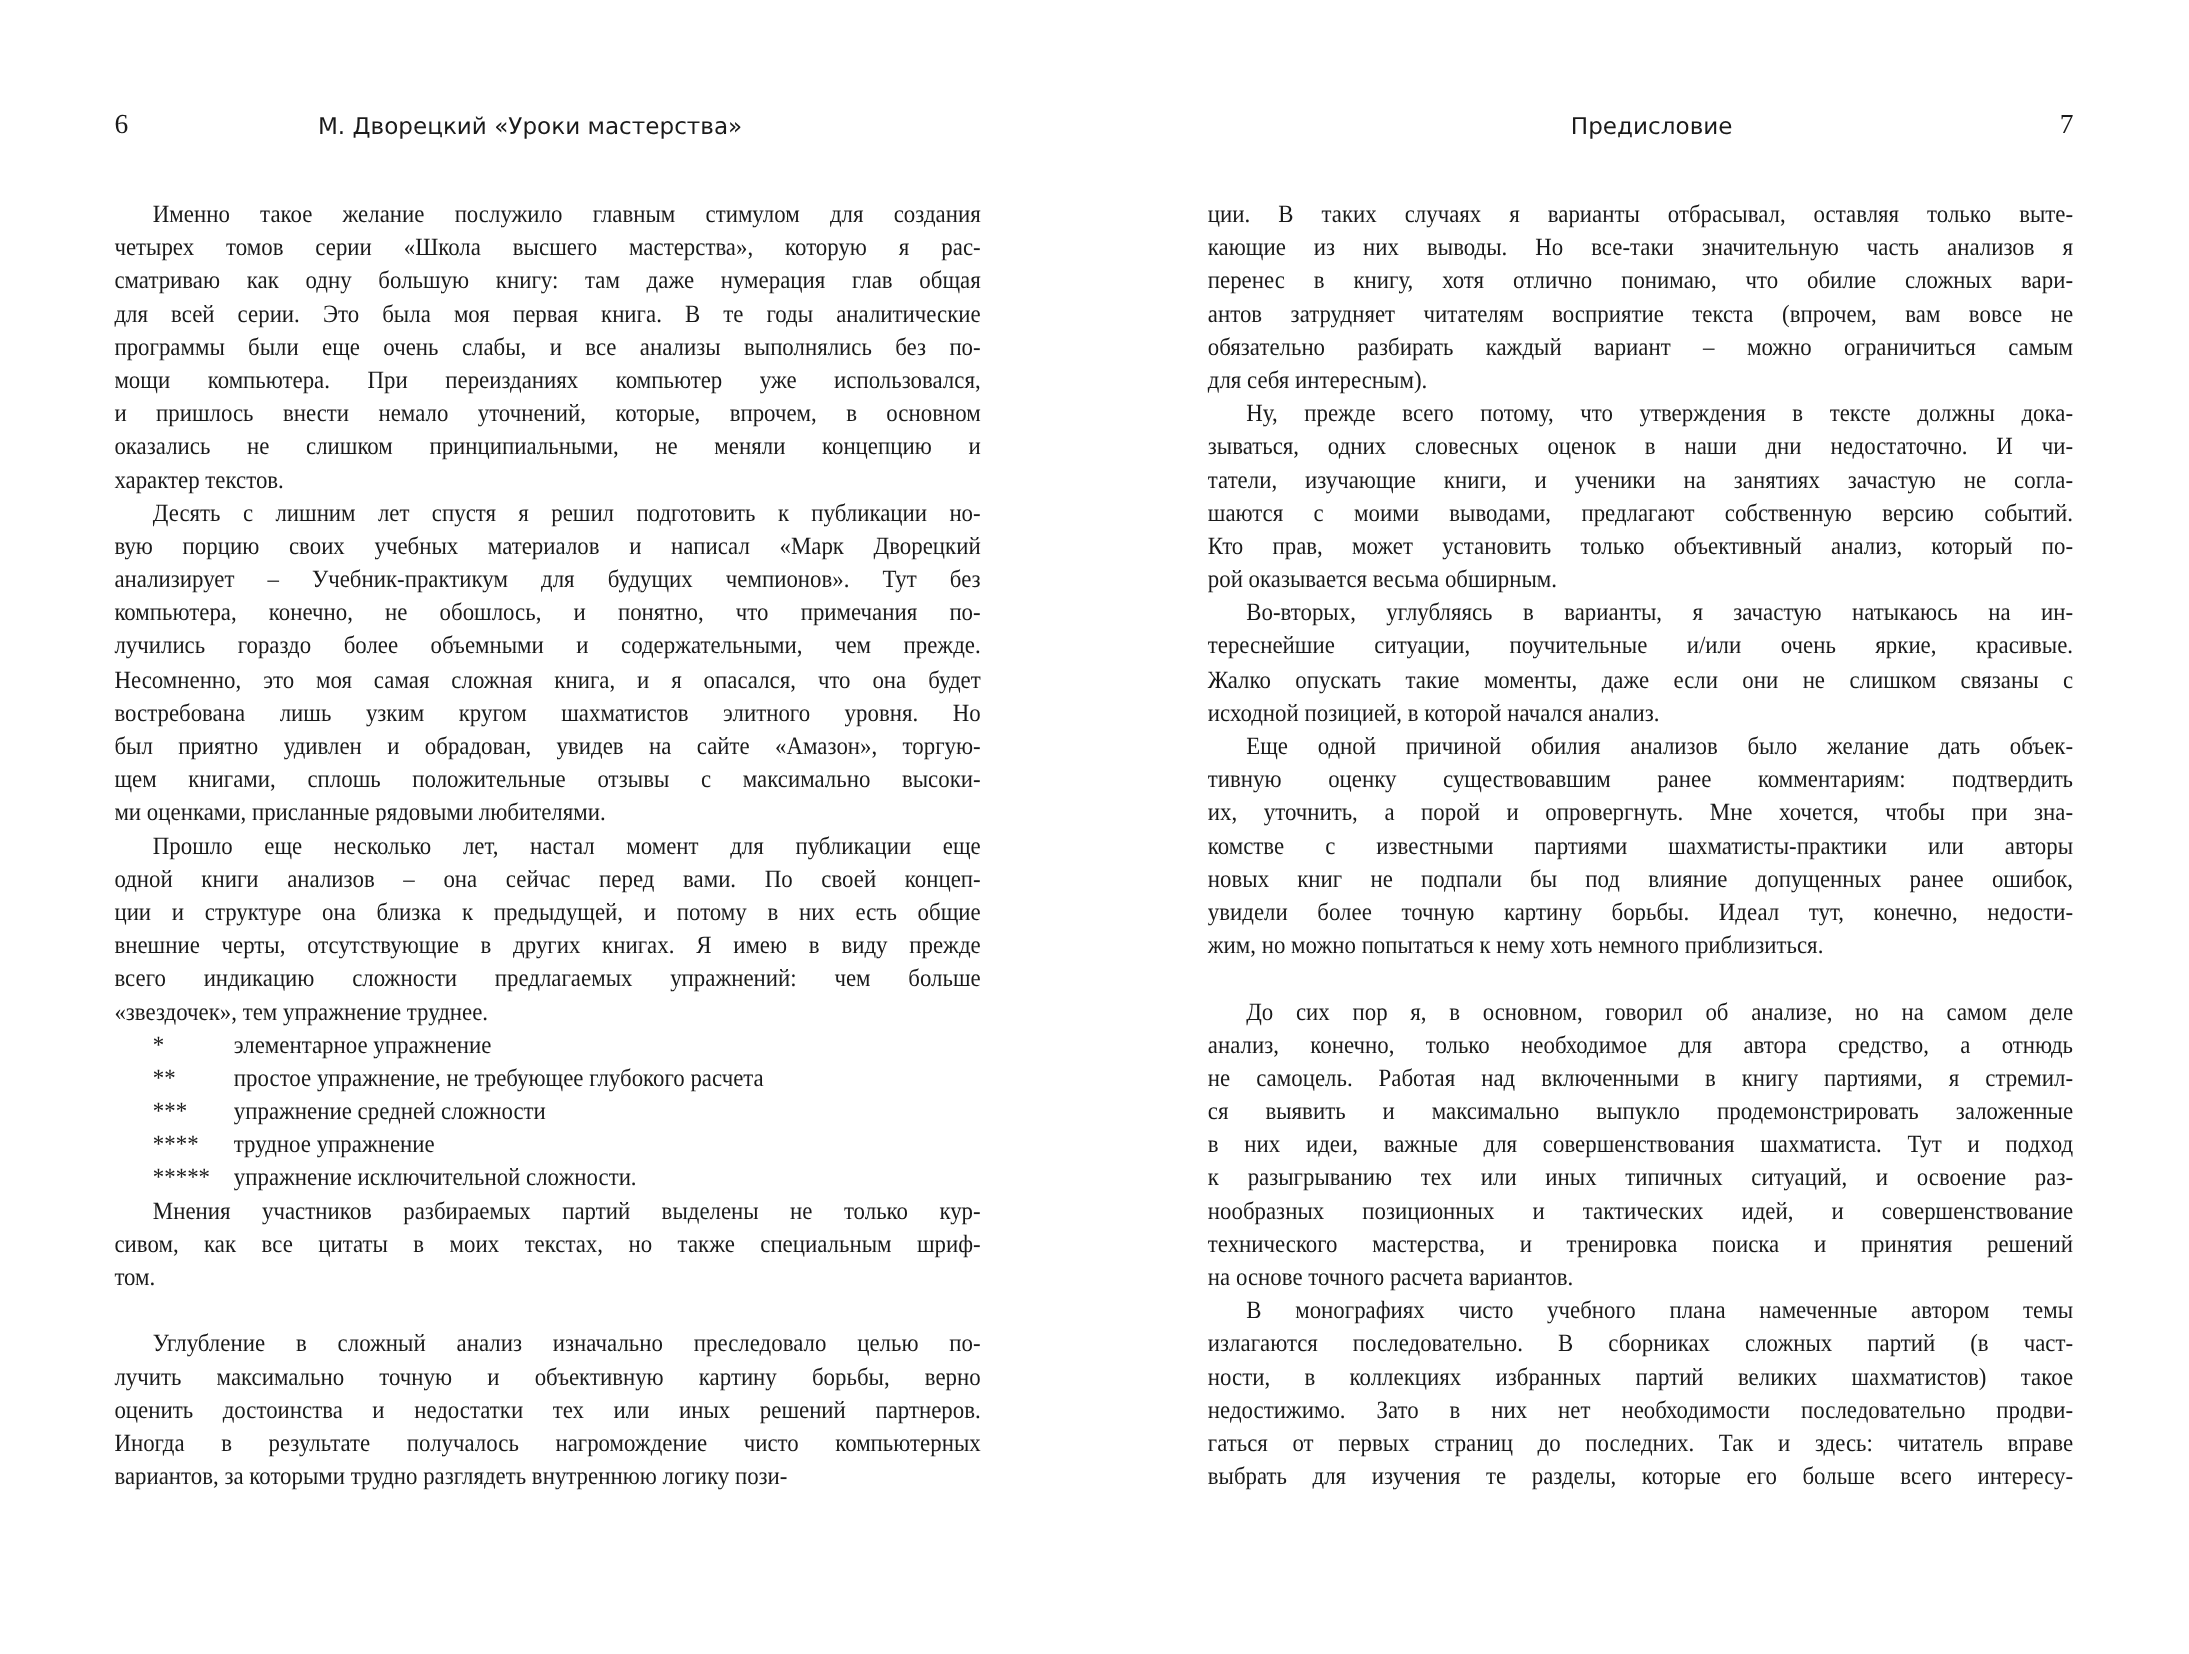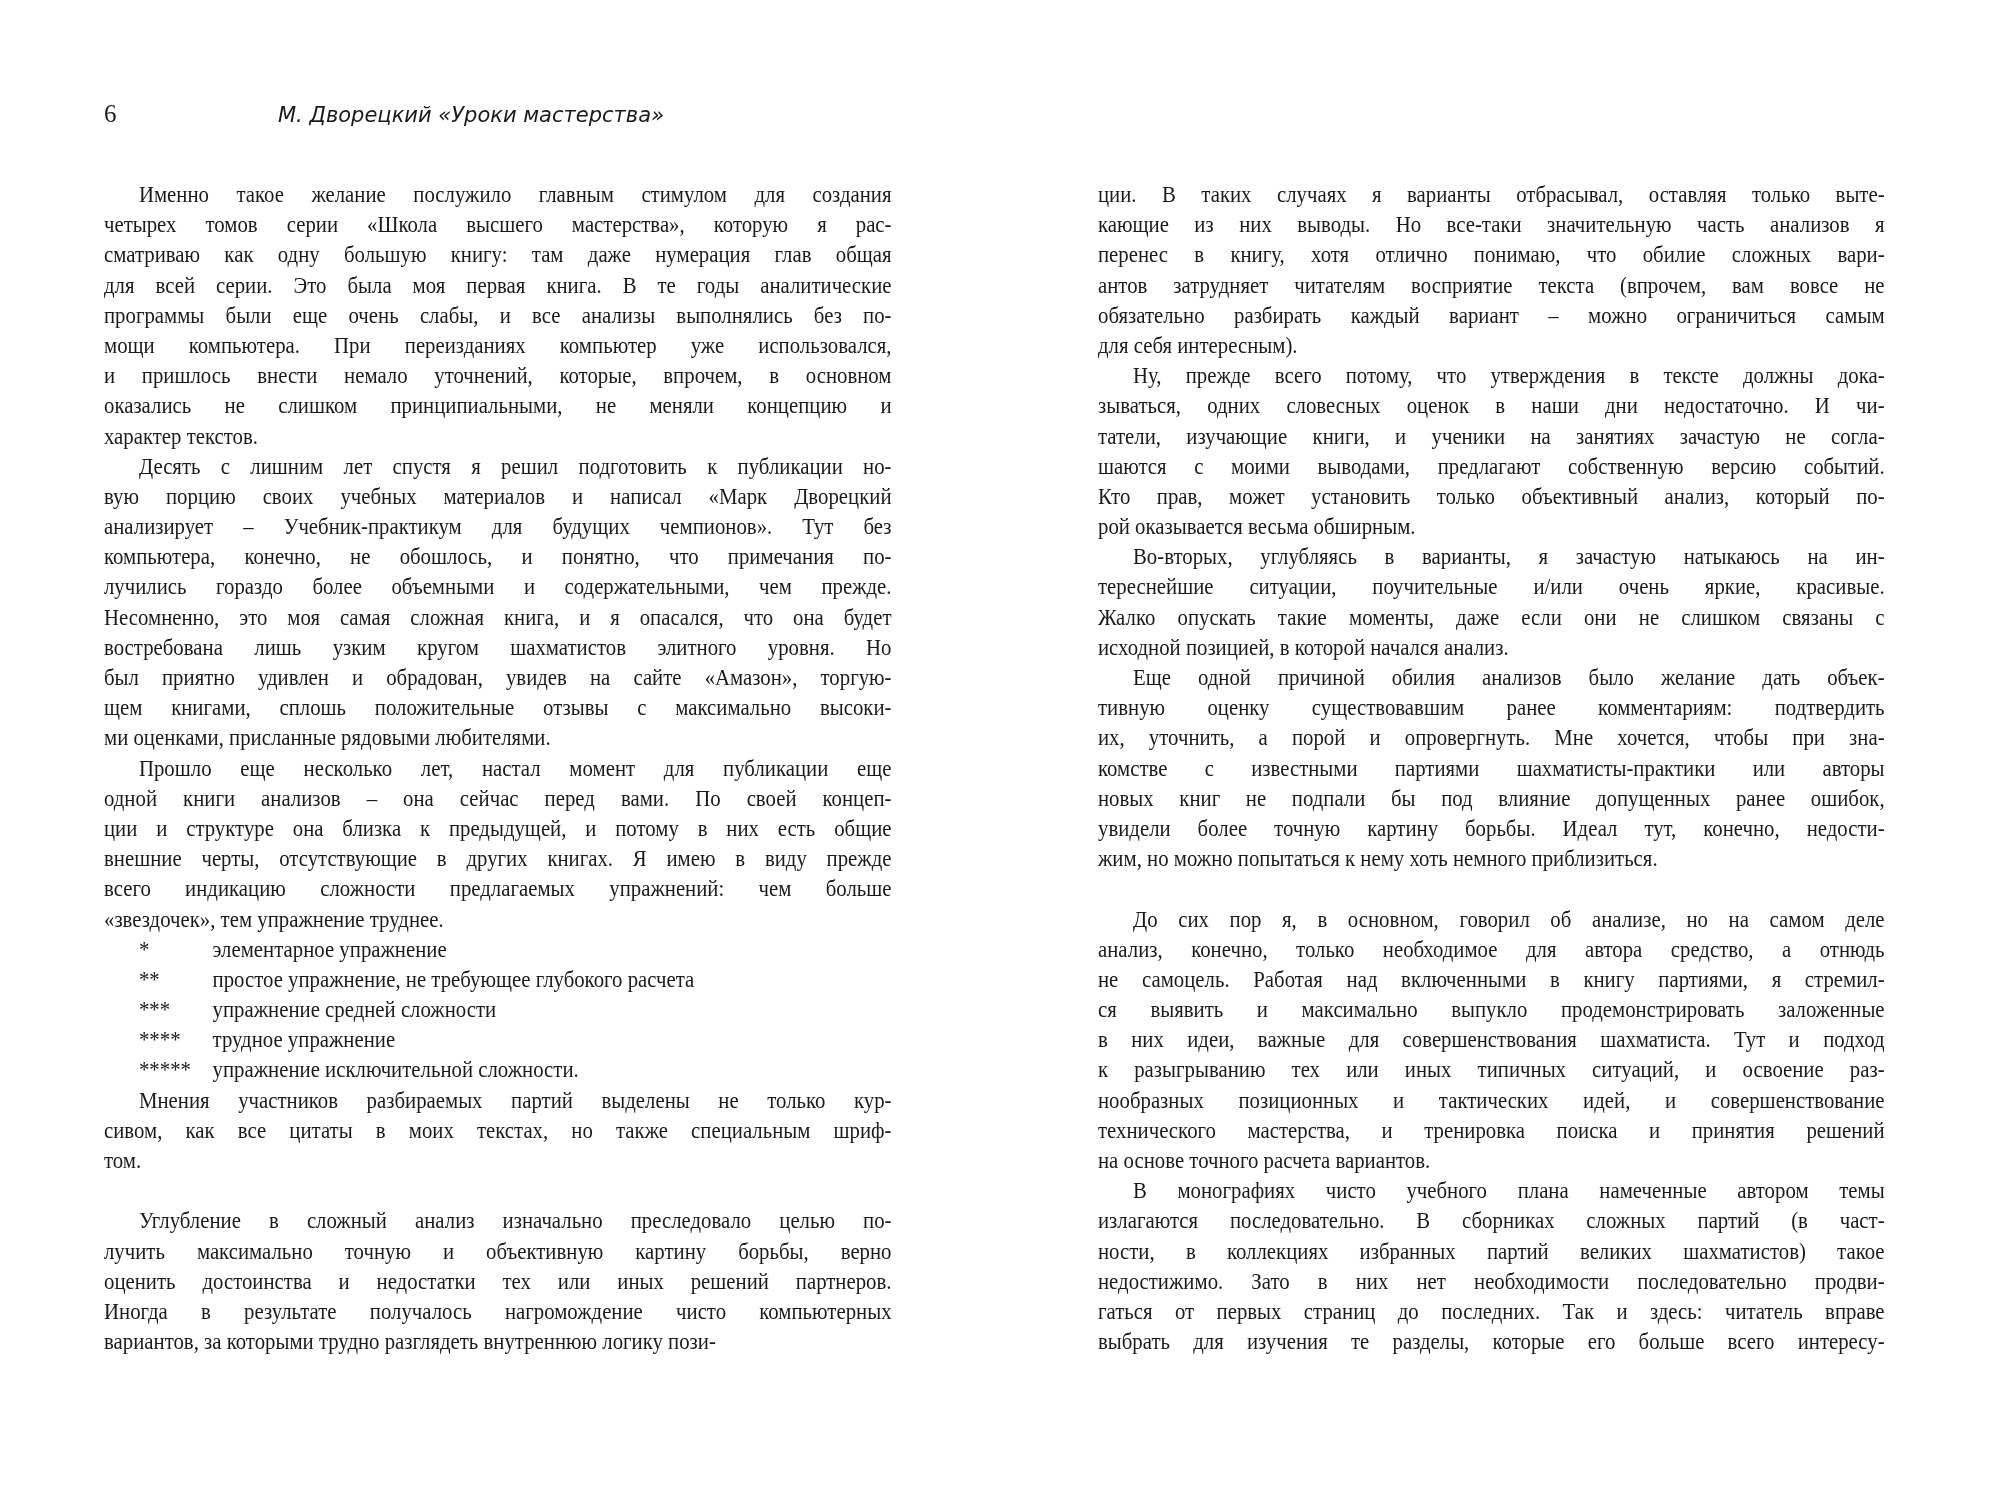--- a/index.html
+++ b/index.html
@@ -17,21 +17,21 @@
       font-family: "DejaVu Sans", "Liberation Sans", sans-serif;
       font-size: 21px; color: #1a1a1a;
     }
     .folio {
       position: absolute; top: 0; font-size: 25px;
       font-family: "Liberation Serif", "DejaVu Serif", serif;
     }
     .left .folio  { left: 0; }
     .right .folio { right: 0; }
     .head-title { position: absolute; top: 3px; white-space: nowrap; }
-    .left .head-title  { left: 174px; font-style: italic; }
+    .left .head-title  { left: 185px; }
     .right .head-title { left: 330px; }
 
     .body-text {
       position: absolute; top: 180px; left: 0; right: 0;
       font-size: 22.6px; line-height: 30.2px;
       transform: scaleX(0.92); transform-origin: left top;
       width: 856px; 
     }
     .right .body-text { width: 855px; }
     .line {
@@ -103,20 +103,24 @@
         <span class="line indent">Углубление в сложный анализ изначально преследовало целью по-</span>
         <span class="line">лучить максимально точную и объективную картину борьбы, верно</span>
         <span class="line">оценить достоинства и недостатки тех или иных решений партнеров.</span>
         <span class="line">Иногда в результате получалось нагромождение чисто компьютерных</span>
         <span class="line last">вариантов, за которыми трудно разглядеть внутреннюю логику пози-</span>
       </div>
     </div>
 </div>
 
 <div class="page right">
+  <div class="running-head">
+    <span class="head-title">Предисловие</span>
+    <span class="folio">7</span>
+  </div>
   <div class="body-text" id="right-body">
       <div class="paragraph">
         <span class="line">ции. В таких случаях я варианты отбрасывал, оставляя только выте-</span>
         <span class="line">кающие из них выводы. Но все-таки значительную часть анализов я</span>
         <span class="line">перенес в книгу, хотя отлично понимаю, что обилие сложных вари-</span>
         <span class="line">антов затрудняет читателям восприятие текста (впрочем, вам вовсе не</span>
         <span class="line">обязательно разбирать каждый вариант – можно ограничиться самым</span>
         <span class="line last">для себя интересным).</span>
       </div>
       <div class="paragraph">

